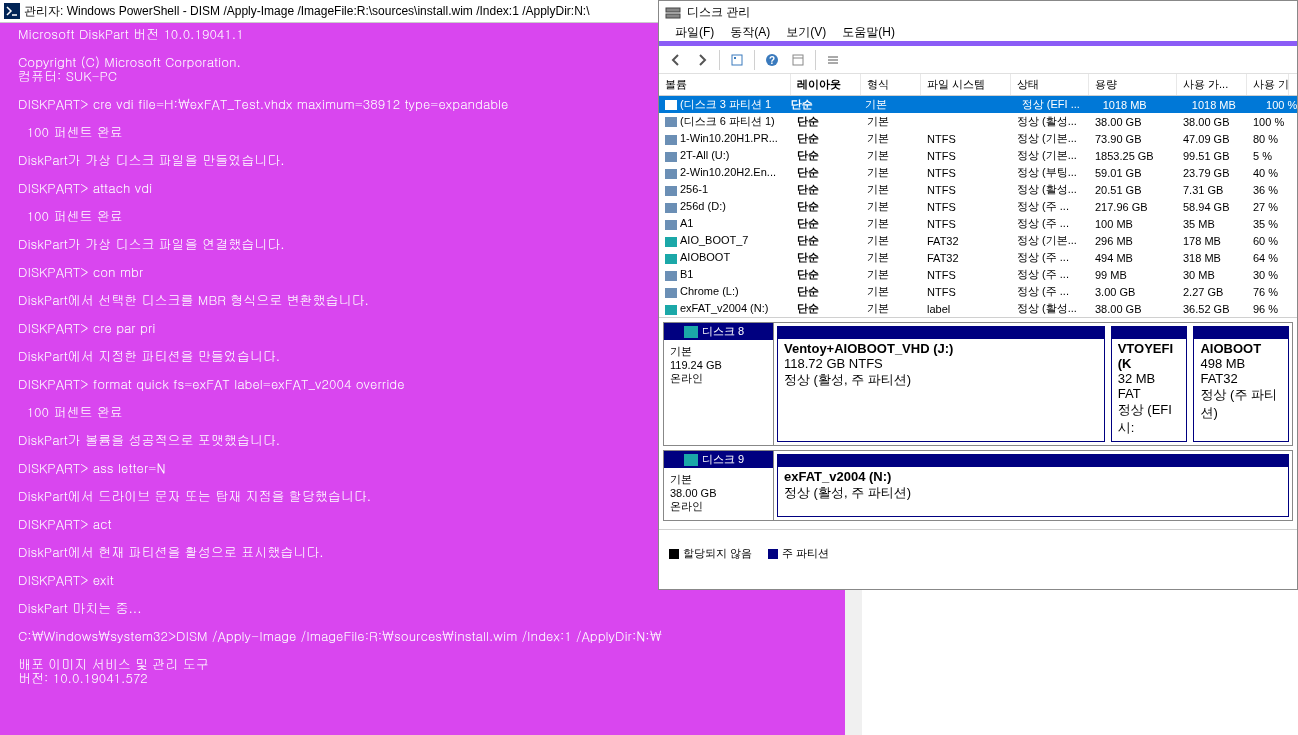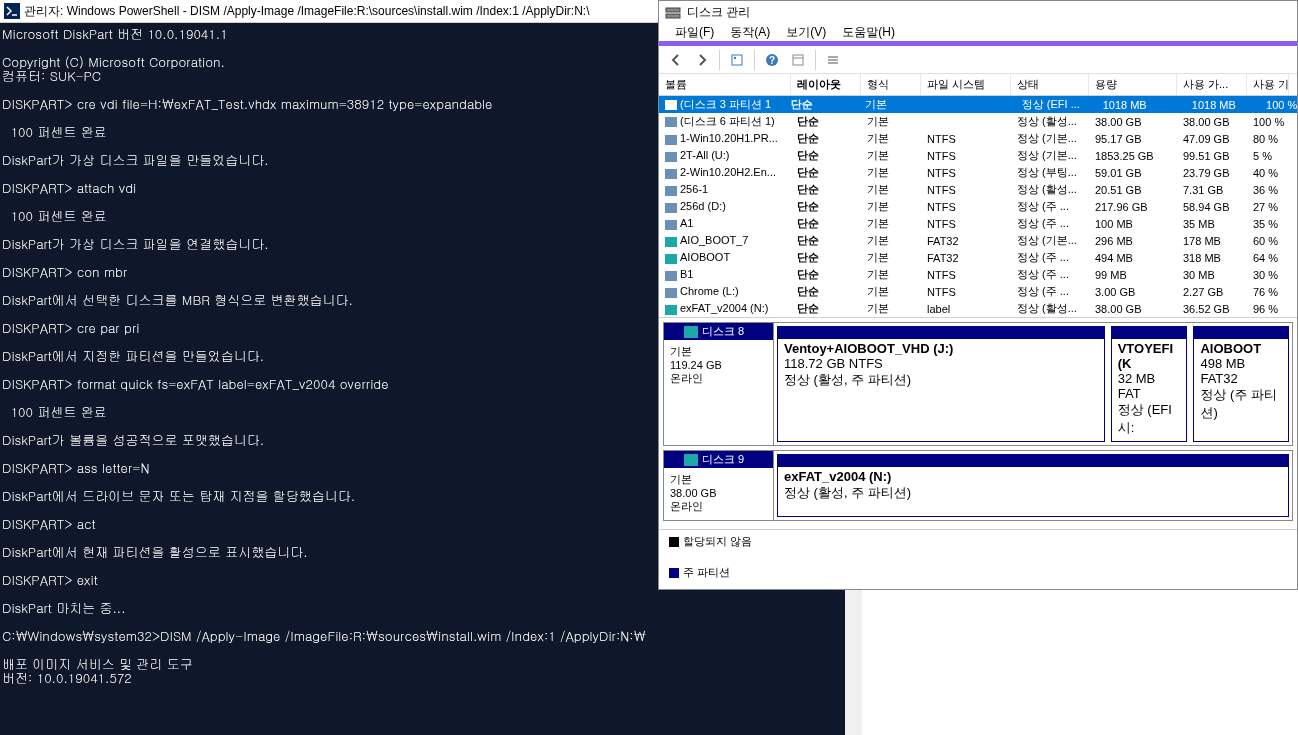--- a/index.html
+++ b/index.html
@@ -1,22 +1,22 @@
 <!DOCTYPE html>
 <html><head>
 <meta charset="utf-8">
 <style>
 * { margin: 0; padding: 0; box-sizing: border-box; }
 body { font-family: "Malgun Gothic", "Segoe UI", sans-serif; font-size: 12px; background: #fff; width: 1298px; height: 735px; position: relative; overflow: hidden; }
 
-.powershell-window { position: absolute; left: 0; top: 0; width: 862px; height: 735px; background: #0f172a; }
+.powershell-window { position: absolute; left: 0; top: 0; width: 862px; height: 735px; background: #d946ef; }
 .ps-titlebar { background: #fff; height: 23px; display: flex; align-items: center; padding: 0 4px; border-bottom: 1px solid #ccc; }
 .ps-icon { width: 16px; height: 16px; background: #012456; display: inline-flex; align-items: center; justify-content: center; color: #fff; font-size: 10px; margin-right: 4px; }
 .ps-title { font-size: 12px; color: #000; white-space: nowrap; overflow: hidden; }
-.ps-content { padding: 4px 2px; color: #fff; font-family: "Consolas", "Gulim", monospace; font-size: 13px; line-height: 14px; white-space: pre; }
+.ps-content { padding: 4px 18px; color: #fff; font-family: "Consolas", "Gulim", monospace; font-size: 13px; line-height: 14px; white-space: pre; }
 .ps-line { min-height: 14px; }
 .ps-scrollbar { position: absolute; right: 0; top: 23px; width: 17px; bottom: 0; background: #f0f0f0; }
 .ps-scroll-thumb { position: absolute; top: 270px; left: 1px; right: 1px; height: 200px; background: #c0c0c0; }
 
 .diskmgmt-window { position: absolute; left: 658px; top: 0; width: 640px; height: 590px; background: #fff; border: 1px solid #888; }
 .dm-titlebar { height: 23px; display: flex; align-items: center; padding: 0 6px; background: #fff; }
 .dm-titleicon { width: 16px; height: 16px; margin-right: 6px; display: inline-flex; }
 .dm-menubar { height: 22px; display: flex; align-items: center; padding: 0 8px; border-bottom: 5px solid #8b5cf6; }
 .dm-menu-item { padding: 2px 8px; font-size: 12px; cursor: default; }
 .dm-toolbar { height: 28px; display: flex; align-items: center; padding: 0 6px; gap: 4px; border-bottom: 1px solid #e0e0e0; }
@@ -46,21 +46,21 @@
 .disk-row { display: flex; margin-bottom: 4px; border: 1px solid #888; }
 .disk-label { width: 110px; padding: 6px; font-size: 11px; background: #fff; border-right: 1px solid #888; }
 .disk-label-hdr { background: #000080; color: #fff; padding: 1px 20px; margin: -6px -6px 4px -6px; font-size: 11px; }
 .disk-icon { width: 14px; height: 12px; display: inline-block; background: #5a7a9a; margin-right: 4px; vertical-align: middle; }
 .disk-icon.teal { background: #1ba8a8; }
 .disk-parts { flex: 1; display: flex; background: #fff; }
 .part-box { border: 1px solid #000080; margin: 3px; padding: 4px 6px; font-size: 13px; position: relative; }
 .part-top { background: #000080; height: 12px; margin: -4px -6px 2px -6px; }
 .part-name { font-weight: bold; }
 
-.dm-legend { padding: 4px 10px; border-top: 1px solid #d0d0d0; font-size: 11px; display: flex; gap: 16px; flex-direction: column; }
+.dm-legend { padding: 16px 10px; border-top: 1px solid #d0d0d0; font-size: 11px; display: flex; gap: 16px; }
 .legend-sq { width: 10px; height: 10px; display: inline-block; vertical-align: middle; margin-right: 4px; }
 .legend-black { background: #000; }
 .legend-blue { background: #000080; }
 
 svg { display: block; }
 </style>
 </head>
 <body>
 
 <div class="powershell-window">
@@ -165,21 +165,21 @@
         <div class="dm-cell c-cap">38.00 GB</div>
         <div class="dm-cell c-free">38.00 GB</div>
         <div class="dm-cell c-pct">100 %</div>
       </div>
       <div class="dm-row">
         <div class="dm-cell c-vol"><span class="vol-icon "></span>1-Win10.20H1.PR...</div>
         <div class="dm-cell c-layout">단순</div>
         <div class="dm-cell c-type">기본</div>
         <div class="dm-cell c-fs">NTFS</div>
         <div class="dm-cell c-status">정상 (기본...</div>
-        <div class="dm-cell c-cap">95.17 GB</div>
+        <div class="dm-cell c-cap">73.90 GB</div>
         <div class="dm-cell c-free">47.09 GB</div>
         <div class="dm-cell c-pct">80 %</div>
       </div>
       <div class="dm-row">
         <div class="dm-cell c-vol"><span class="vol-icon "></span>2T-All (U:)</div>
         <div class="dm-cell c-layout">단순</div>
         <div class="dm-cell c-type">기본</div>
         <div class="dm-cell c-fs">NTFS</div>
         <div class="dm-cell c-status">정상 (기본...</div>
         <div class="dm-cell c-cap">1853.25 GB</div>

